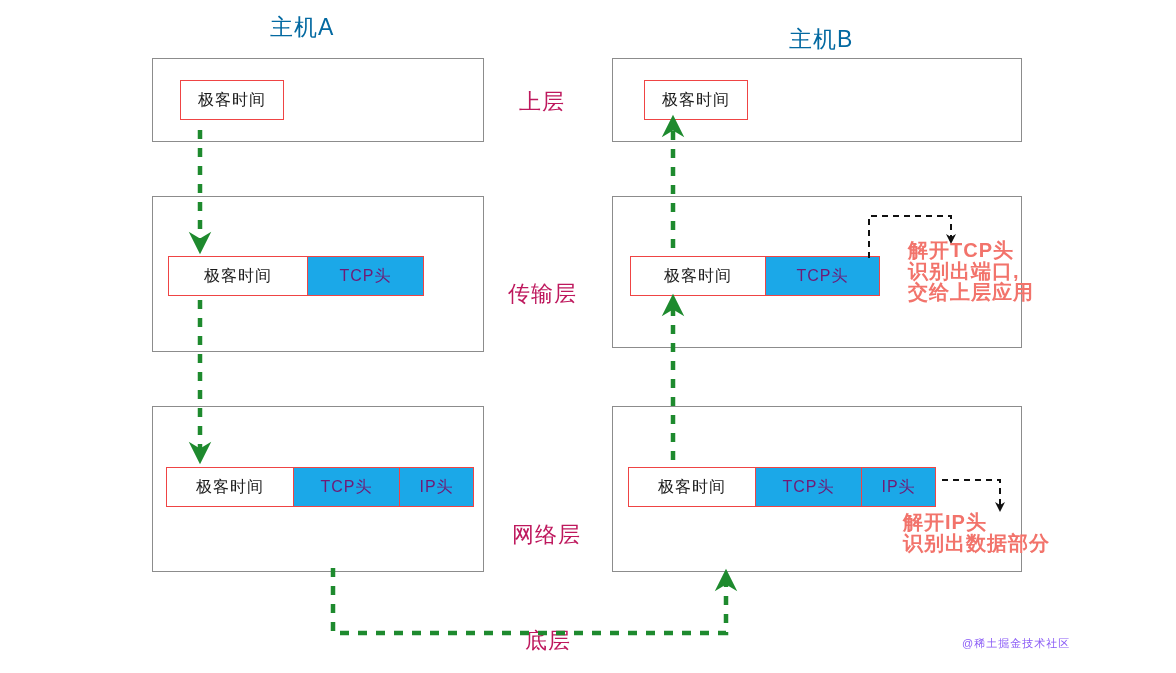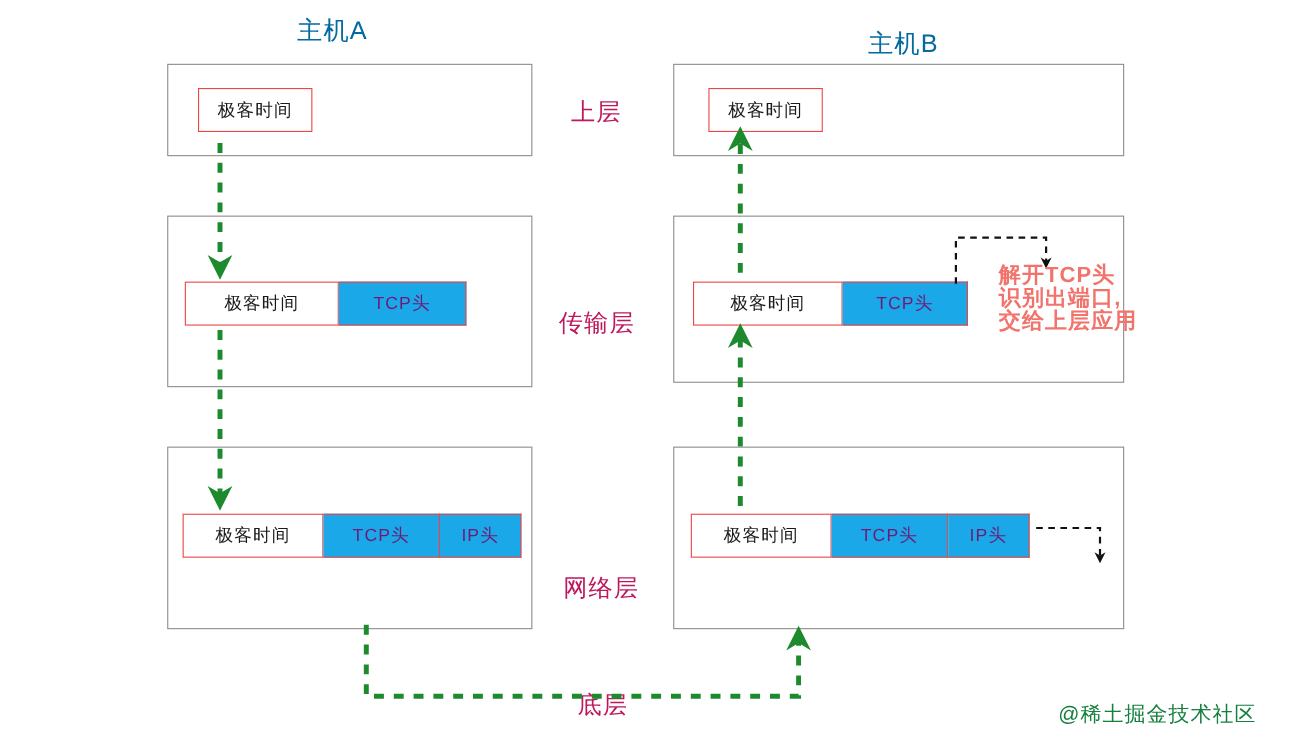--- a/index.html
+++ b/index.html
@@ -127,22 +127,22 @@
     font-weight: bold;
   }
   #note-tcp { left: 908px; top: 240px; }
   #note-ip  { left: 903px; top: 512px; }
 
   
   #watermark {
     position: absolute;
     left: 962px;
     top: 636px;
-    font-size: 19px;
-    color: #15803d;
+    font-size: 11px;
+    color: #8b5cf6;
     white-space: nowrap;
     letter-spacing: 1px;
   }
 </style>
 </head>
 <body>
 
 <div id="canvas">
 
   <div class="host-title" id="host-a-title">主机A</div>
@@ -209,16 +209,18 @@
     <path d="M 673 248 L 673 126" stroke="#1E8A2E" stroke-width="4.5" fill="none" stroke-dasharray="9 9" marker-end="url(#arrow-green)"></path>
 
     <path d="M 869 258 L 869 216 L 951 216 L 951 240" stroke="#111111" stroke-width="2" fill="none" stroke-dasharray="6 5" marker-end="url(#arrow-black)"></path>
 
     <path d="M 942 480 L 1000 480 L 1000 508" stroke="#111111" stroke-width="2" fill="none" stroke-dasharray="6 5" marker-end="url(#arrow-black)"></path>
   </svg>
 
   <div class="note" id="note-tcp">解开TCP头
 识别出端口,
 交给上层应用</div>
+  <div class="note" id="note-ip">解开IP头
+识别出数据部分</div>
 
   <div id="watermark">@稀土掘金技术社区</div>
 
 </div>
 
 </body></html>

